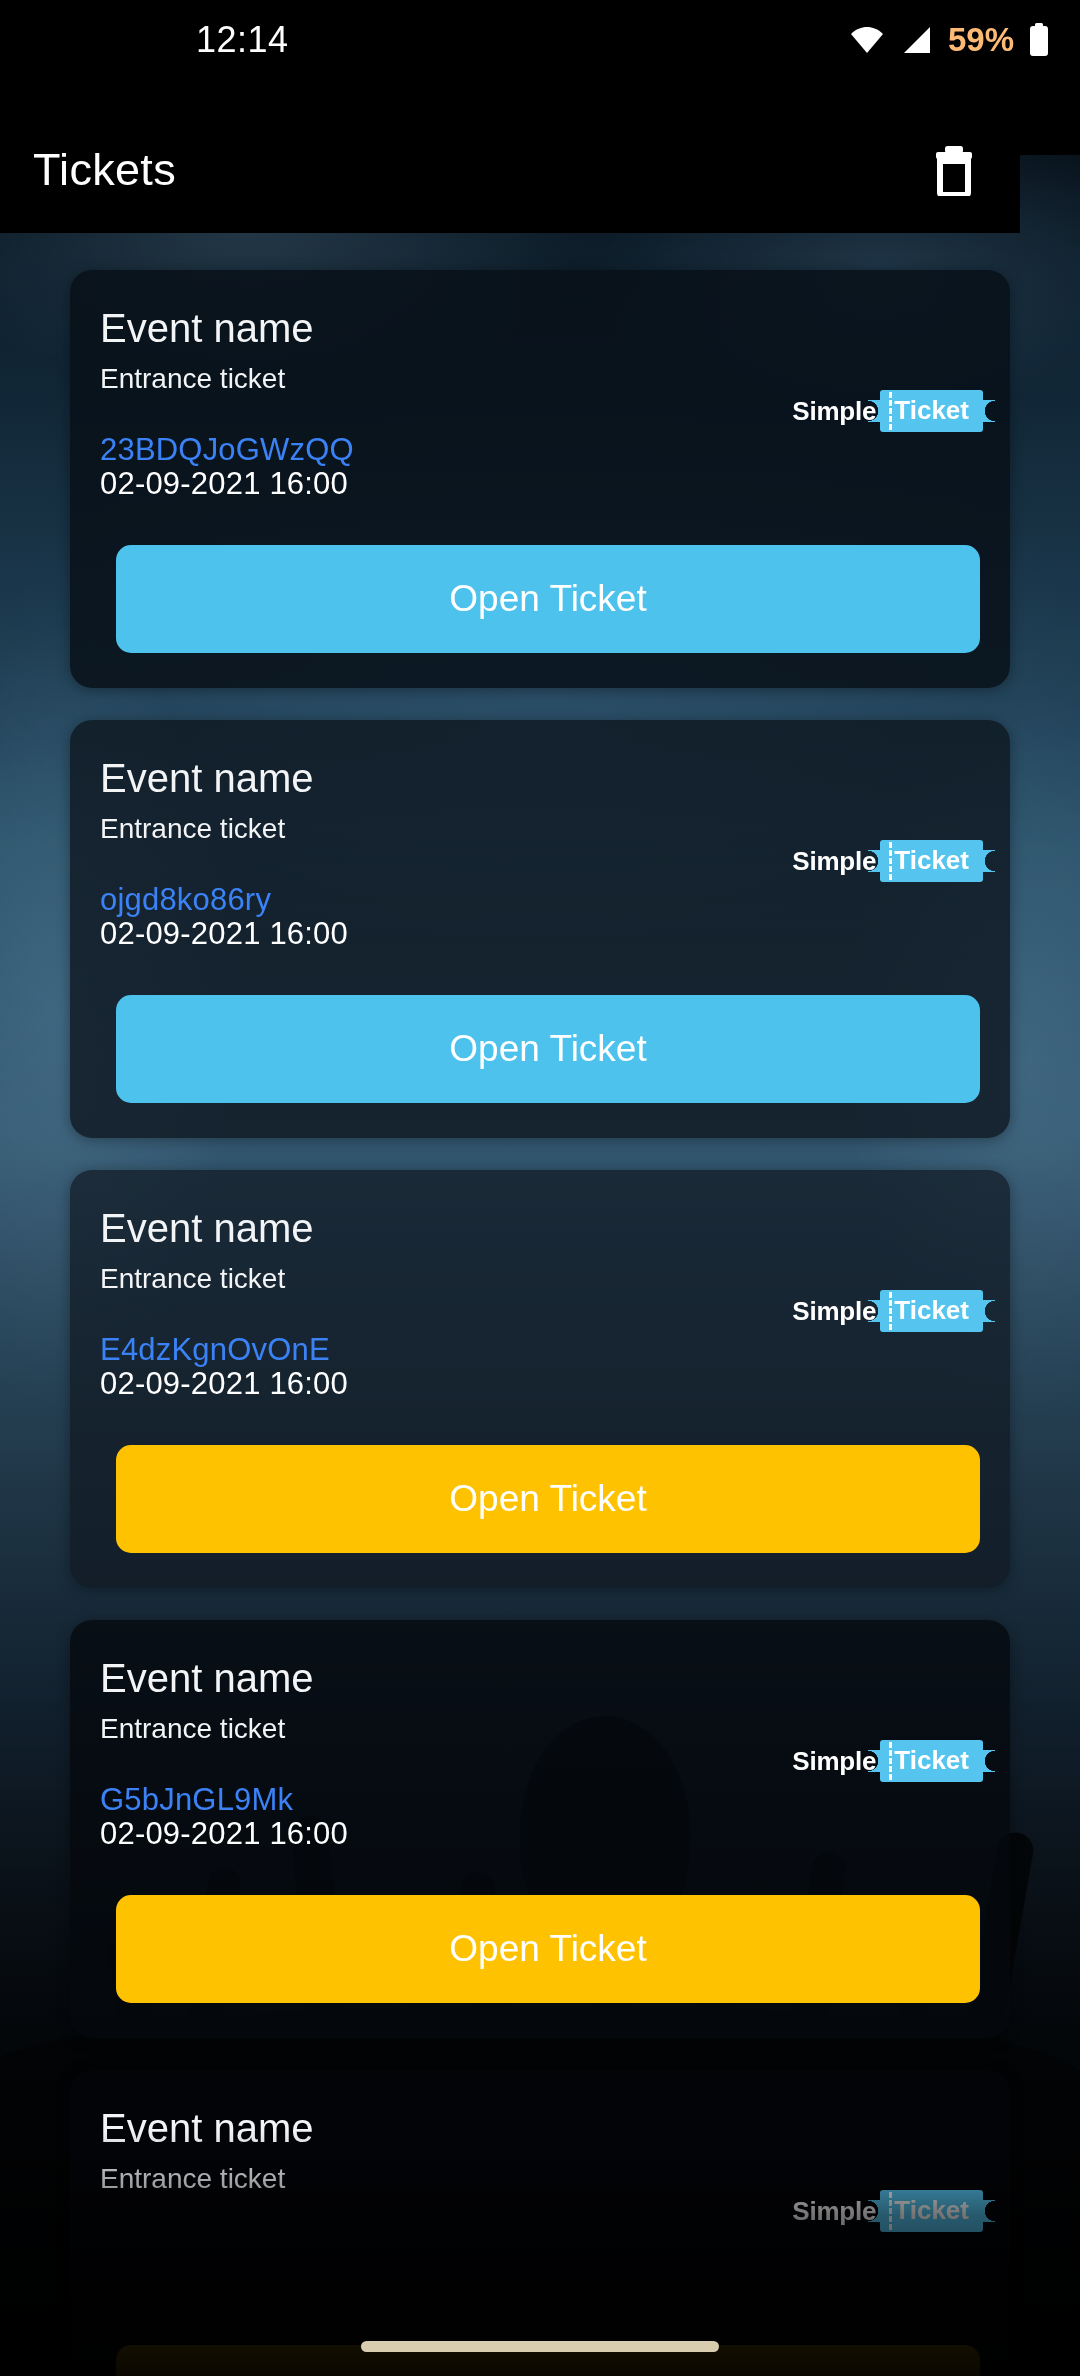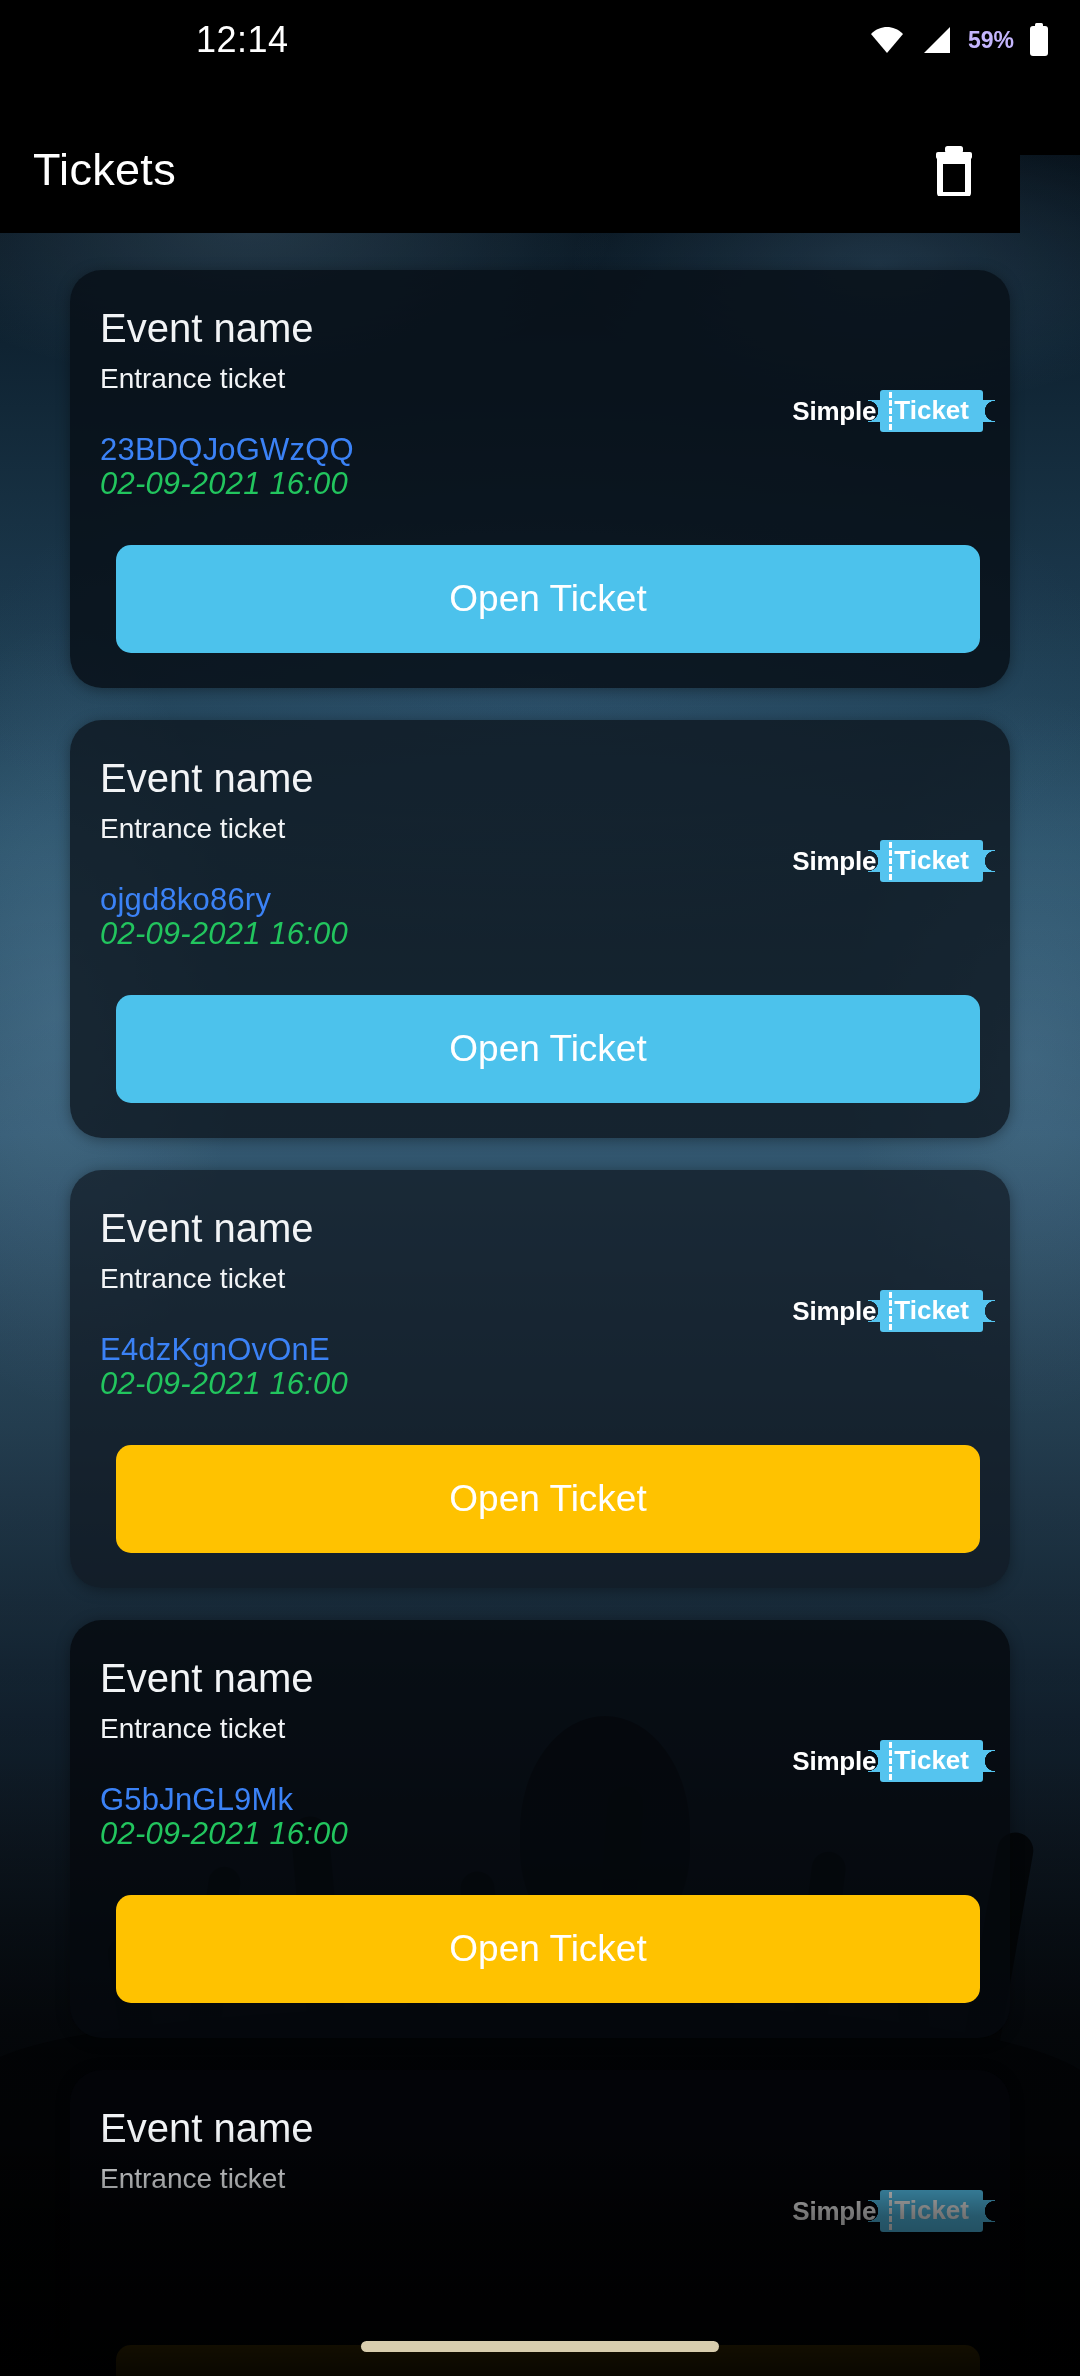--- a/index.html
+++ b/index.html
@@ -62,21 +62,21 @@
   #clock {
     position: absolute; left: 196px; top: 40px;
     transform: translateY(-50%);
     color: #fff; font-size: 36px; letter-spacing: .5px;
   }
   #sysicons {
     position: absolute; right: 30px; top: 40px; transform: translateY(-50%);
     display: flex; align-items: center; gap: 14px;
   }
   .sysicon { display: block; }
-  #battpct { color: #c4b5fd; font-size: 23px; font-weight: 700; letter-spacing: 0; }
+  #battpct { color: #fdba74; font-size: 33px; font-weight: 700; letter-spacing: 0; }
 
   
   #appbar {
     position: absolute; left: 0; top: 78px; width: 1020px; height: 155px;
     background: #000; z-index: 35;
   }
   #apptitle {
     position: absolute; left: 33px; top: 92px; transform: translateY(-50%);
     color: #fff; font-size: 45px; font-weight: 400; letter-spacing: .3px;
   }
@@ -85,21 +85,21 @@
     width: 80px; height: 80px; display: flex; align-items: center; justify-content: center;
   }
 
   
   #list {
     position: absolute; left: 0; top: 233px; width: 1080px; height: 2143px;
     z-index: 10;
   }
   .card {
     position: absolute; left: 70px; width: 940px;
-    border-radius: 32px;
+    border-radius: 22px;
     background: rgba(10,17,25,0.80);
     box-shadow: 0 2px 14px rgba(0,0,0,0.35);
     overflow: hidden;
   }
   .card.c1 { top: 37px;   height: 418px; background: rgba(8,16,25,0.86); }
   .card.c2 { top: 487px;  height: 418px; background: rgba(14,22,31,0.80); }
   .card.c3 { top: 937px;  height: 418px; background: rgba(16,25,34,0.72); }
   .card.c4 { top: 1387px; height: 418px; background: rgba(5,9,14,0.80); }
   .card.c5 { top: 1837px; height: 418px; background: rgba(3,5,9,0.86); }
 
@@ -110,21 +110,21 @@
   .ev-type {
     position: absolute; left: 30px; top: 93px;
     color: #f2f4f6; font-size: 28px; font-weight: 400;
   }
   .ev-code {
     position: absolute; left: 30px; top: 162px;
     color: #3b82f6; font-size: 31px; letter-spacing: .2px;
   }
   .ev-date {
     position: absolute; left: 30px; top: 196px;
-    color: #22c55e; font-size: 31px; letter-spacing: .2px; font-style: italic;
+    color: #ffffff; font-size: 31px; letter-spacing: .2px;
   }
 
   
   .brand {
     position: absolute; right: 27px; top: 120px;
     display: flex; align-items: center; gap: 4px;
   }
   .brand-word {
     color: #ffffff; font-size: 26px; font-weight: 700; letter-spacing: -.2px;
   }

